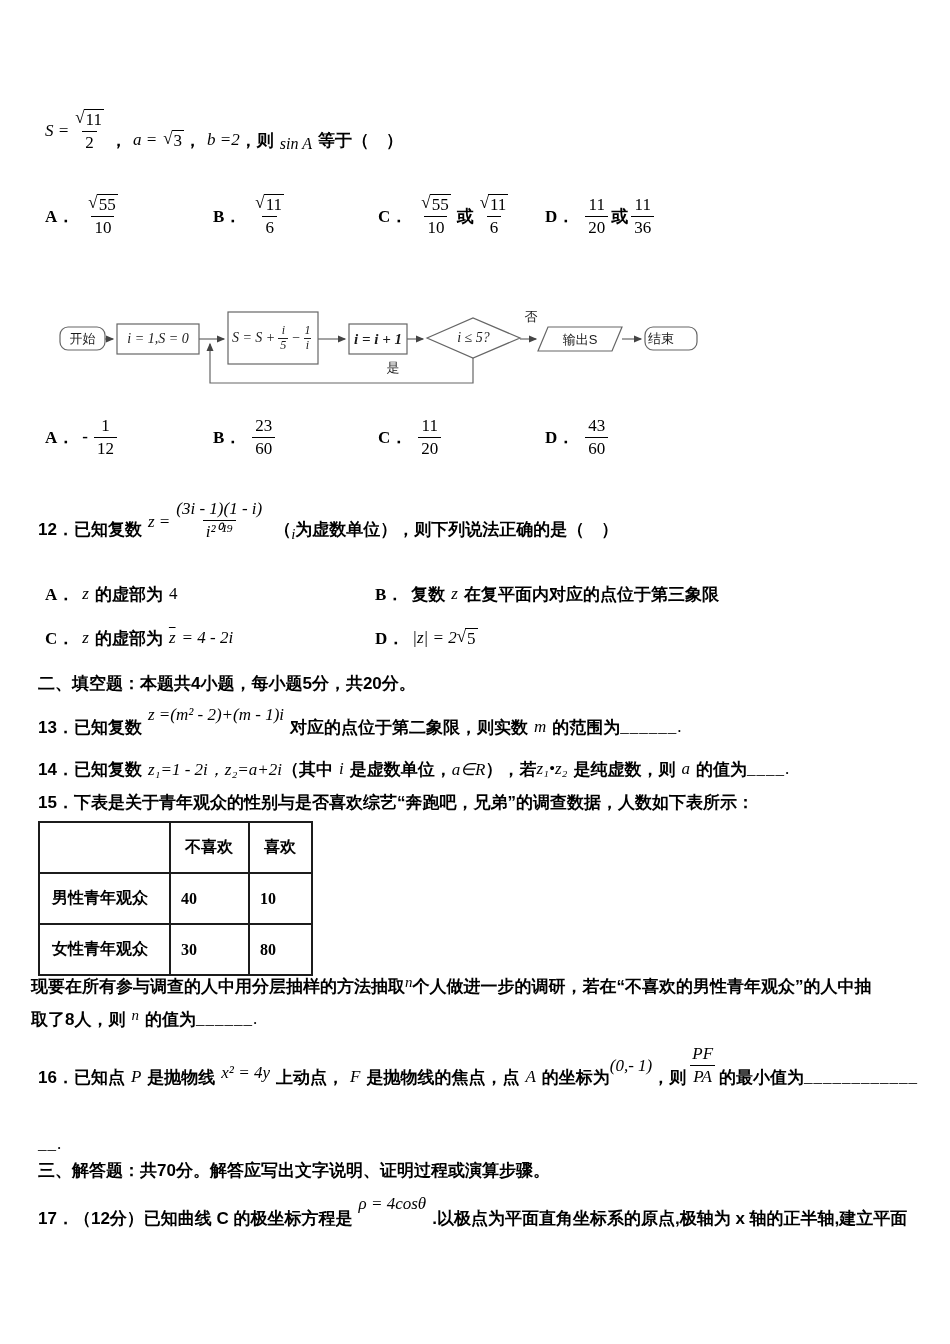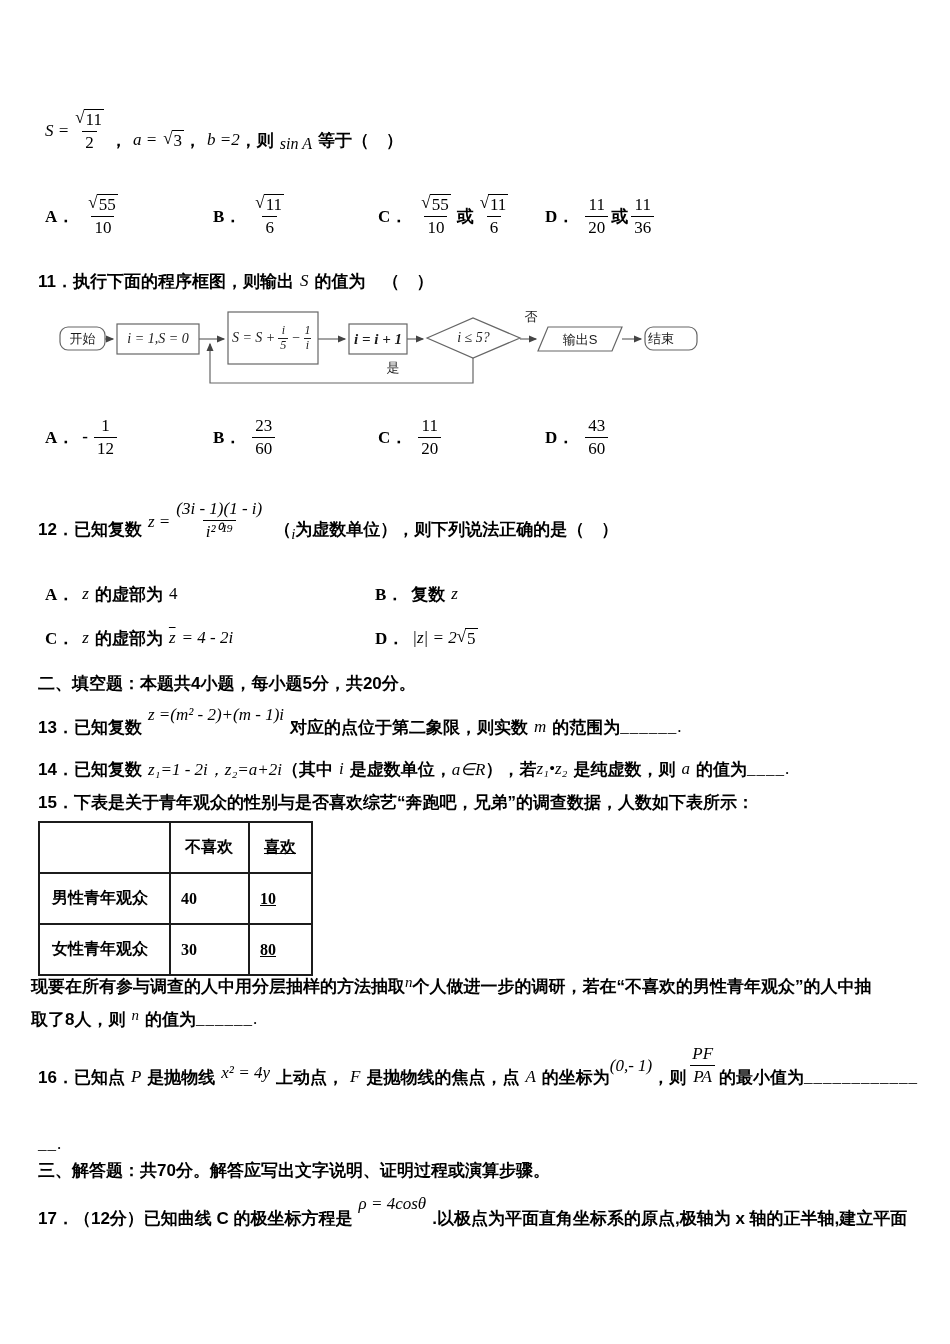--- a/index.html
+++ b/index.html
@@ -60,21 +60,21 @@
   .incr-t { font-weight: 700; font-size: 15px; }
 
   
   table.survey { border-collapse: collapse; table-layout: fixed; }
   table.survey td {
     border: 2px solid #1c1c1c; height: 47px;
     font-size: 16px; vertical-align: middle;
   }
   td.c0 { width: 116px; padding-left: 12px; }
   td.c1 { width: 66px;  padding-left: 10px; }
-  td.c2 { width: 50px;  padding-left: 10px; text-decoration: underline; }
+  td.c2 { width: 50px;  padding-left: 10px; }
   tr.hdr td.c1, tr.hdr td.c2 { text-align: center; padding-left: 0; }
   td .num-cell { font-family: "Liberation Serif", serif; font-weight: 700; }
 </style>
 </head>
 <body>
 
 <div class="page">
 
   <div class="line" style="left:45px; top:100px; height:62px;">
     <span class="math">S =</span>
@@ -155,26 +155,20 @@
         <span class="den rm">20</span>
       </span>
       <span class="cn">或</span>
       <span class="frac">
         <span class="num rm">11</span>
         <span class="den rm">36</span>
       </span>
     </span>
   </div>
 
-  <div class="line" style="left:38px; top:268px; height:26px;">
-    <span class="cn">11．</span>
-    <span class="cn">执行下面的程序框图，则输出</span>
-    <span class="math gap-l gap-r">S</span>
-    <span class="cn">的值为　（　）</span>
-  </div>
 
   <svg style="position:absolute; left:50px; top:303px;" width="660" height="95" viewBox="0 0 660 95">
     <defs>
       <marker id="arr" markerWidth="8" markerHeight="8" refX="6" refY="3" orient="auto">
         <path d="M0,0 L7,3 L0,6 z" fill="#444"></path>
       </marker>
     </defs>
     <g fill="none" stroke="#666" stroke-width="1.2">
       <rect x="10" y="24" width="45" height="23" rx="8"></rect>
       <rect x="67" y="21" width="82" height="30"></rect>
@@ -279,20 +273,21 @@
     <span class="opt" style="width:330px;">
       <span class="lbl">A．</span>
       <span class="math gap-r">z</span>
       <span class="cn gap-r">的虚部为</span>
       <span class="rm">4</span>
     </span>
     <span class="opt">
       <span class="lbl">B．</span>
       <span class="cn">复数</span>
       <span class="math gap-l gap-r">z</span>
+      <span class="cn">在复平面内对应的点位于第三象限</span>
     </span>
   </div>
 
   <div class="line" style="left:45px; top:620px; height:36px;">
     <span class="opt" style="width:330px;">
       <span class="lbl">C．</span>
       <span class="math gap-r">z</span>
       <span class="cn gap-r">的虚部为</span>
       <span class="math over gap-r">z</span>
       <span class="math">= 4 - 2i</span>

